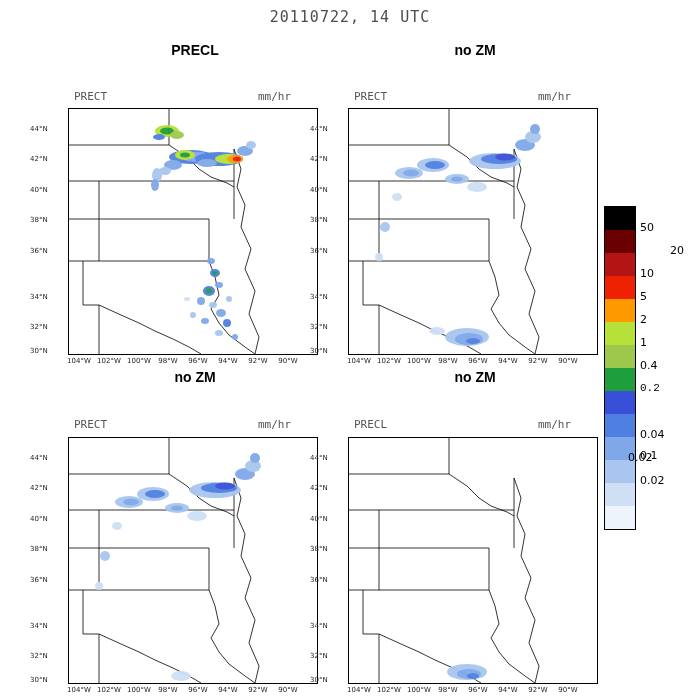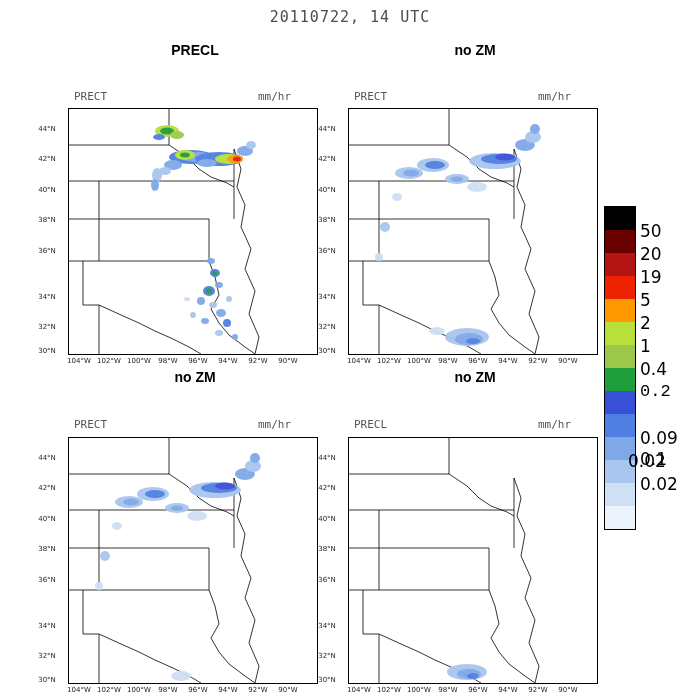--- a/index.html
+++ b/index.html
@@ -35,39 +35,39 @@
   }
   .unit-label{
     position:absolute;
     font-family:"DejaVu Sans Mono", monospace;
     font-size:11px;color:#555;
   }
   .ylab{
     position:absolute;
     font-family:"DejaVu Sans", sans-serif;
     font-size:7px;color:#222;
-    text-align:center;
+    text-align:left;
   }
   .xlab{
     position:absolute;
     font-family:"DejaVu Sans", sans-serif;
     font-size:7px;color:#222;
     text-align:center;
   }
   
   .cbar{
     position:absolute;
     border:1px solid #000;
     overflow:hidden;
   }
   .cbar-seg{width:100%;}
   .cbar-lab{
     position:absolute;
     font-family:"DejaVu Sans", sans-serif;
-    font-size:17px;color:#000;
+    font-size:11px;color:#000;
   }
   svg{display:block;}
 </style>
 </head>
 <body>
 
 <div class="suptitle">20110722, 14 UTC</div>
 
 <div class="panel-title" style="left:90px;top:42px;width:210px;">PRECL</div>
 <div class="var-label" style="left:74px;top:90px;">PRECT</div>
@@ -350,23 +350,23 @@
   <div class="cbar-seg" style="height:23px;background:#9ec84b;"></div>
   <div class="cbar-seg" style="height:23px;background:#1f9e3c;"></div>
   <div class="cbar-seg" style="height:23px;background:#3a4fd8;"></div>
   <div class="cbar-seg" style="height:23px;background:#4f7fe0;"></div>
   <div class="cbar-seg" style="height:23px;background:#7fa8e8;"></div>
   <div class="cbar-seg" style="height:23px;background:#a8c6ef;"></div>
   <div class="cbar-seg" style="height:23px;background:#cfe0f5;"></div>
   <div class="cbar-seg" style="height:27px;background:#eef4fc;"></div>
 </div>
 <div class="cbar-lab" style="left:640px;top:221px;">50</div>
-<div class="cbar-lab" style="left:640px;top:244px;">20</div>
-<div class="cbar-lab" style="left:640px;top:267px;">19</div>
+<div class="cbar-lab" style="left:670px;top:244px;">20</div>
+<div class="cbar-lab" style="left:640px;top:267px;">10</div>
 <div class="cbar-lab" style="left:640px;top:290px;">5</div>
 <div class="cbar-lab" style="left:640px;top:313px;">2</div>
 <div class="cbar-lab" style="left:640px;top:336px;">1</div>
 <div class="cbar-lab" style="left:640px;top:359px;">0.4</div>
 <div class="cbar-lab" style="left:640px;top:382px;font-family:Liberation Mono, monospace;">0.2</div>
 <div class="cbar-lab" style="left:640px;top:405px;margin-top:44px;">0.1</div>
-<div class="cbar-lab" style="left:640px;top:428px;">0.09</div>
+<div class="cbar-lab" style="left:640px;top:428px;">0.04</div>
 <div class="cbar-lab" style="left:628px;top:451px;">0.02</div>
 <div class="cbar-lab" style="left:640px;top:474px;">0.02</div>
 
 </body></html>

